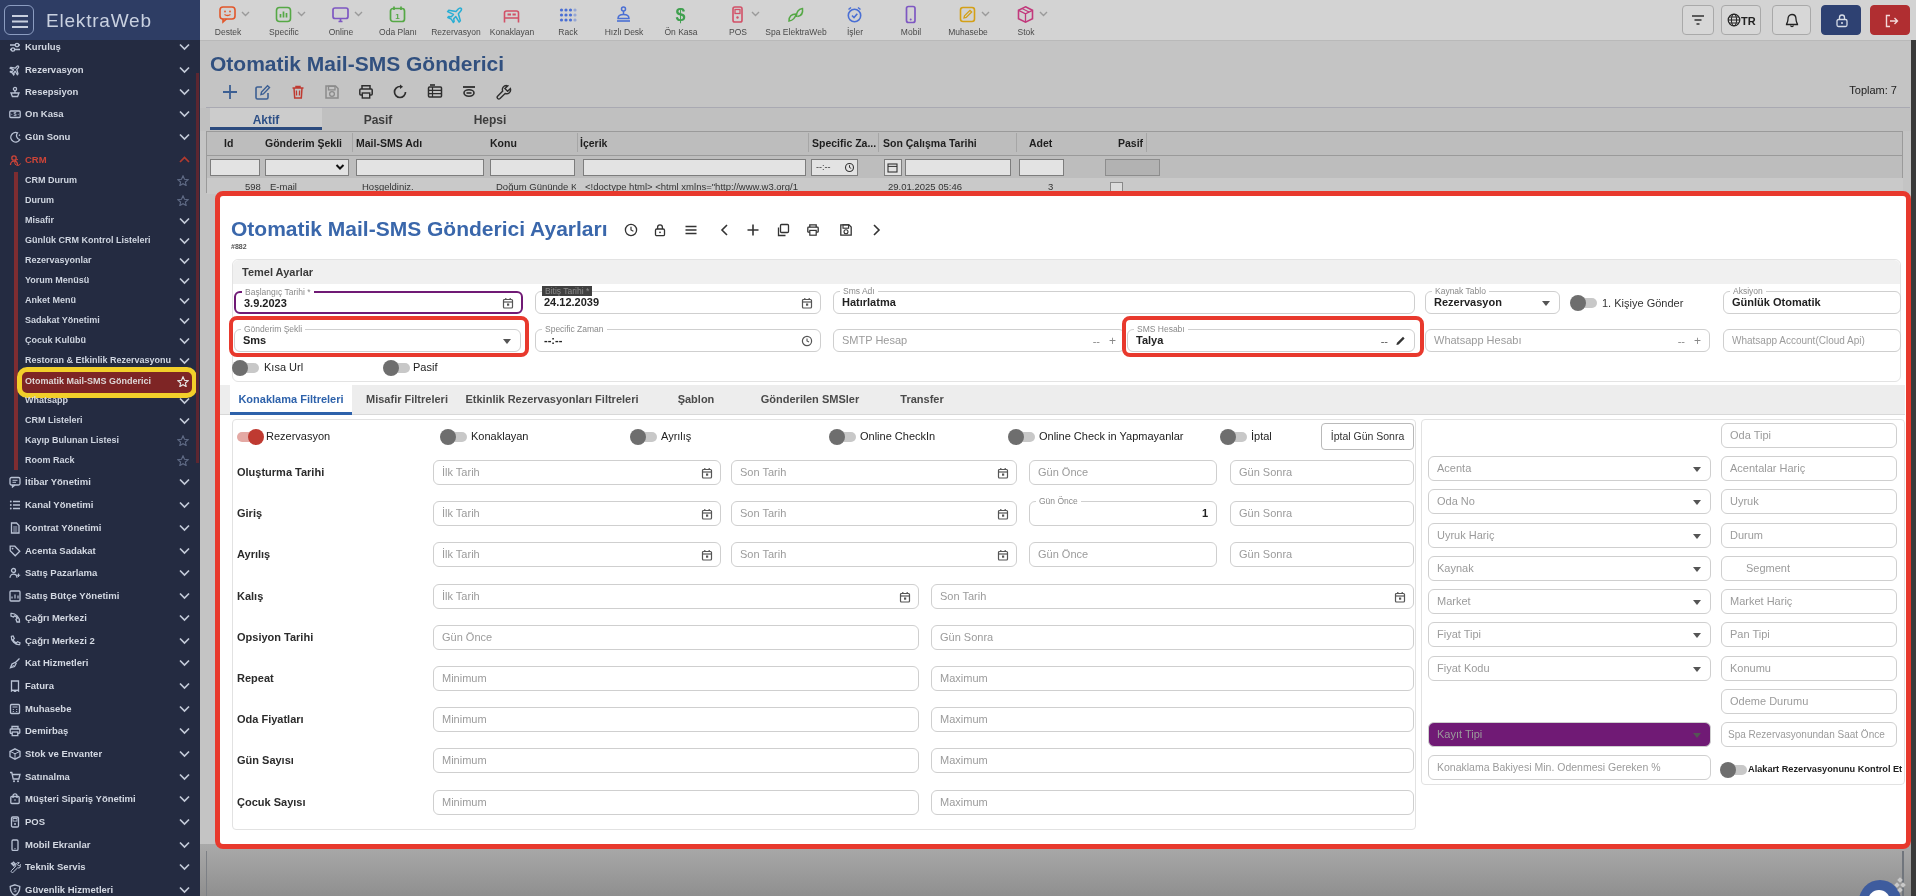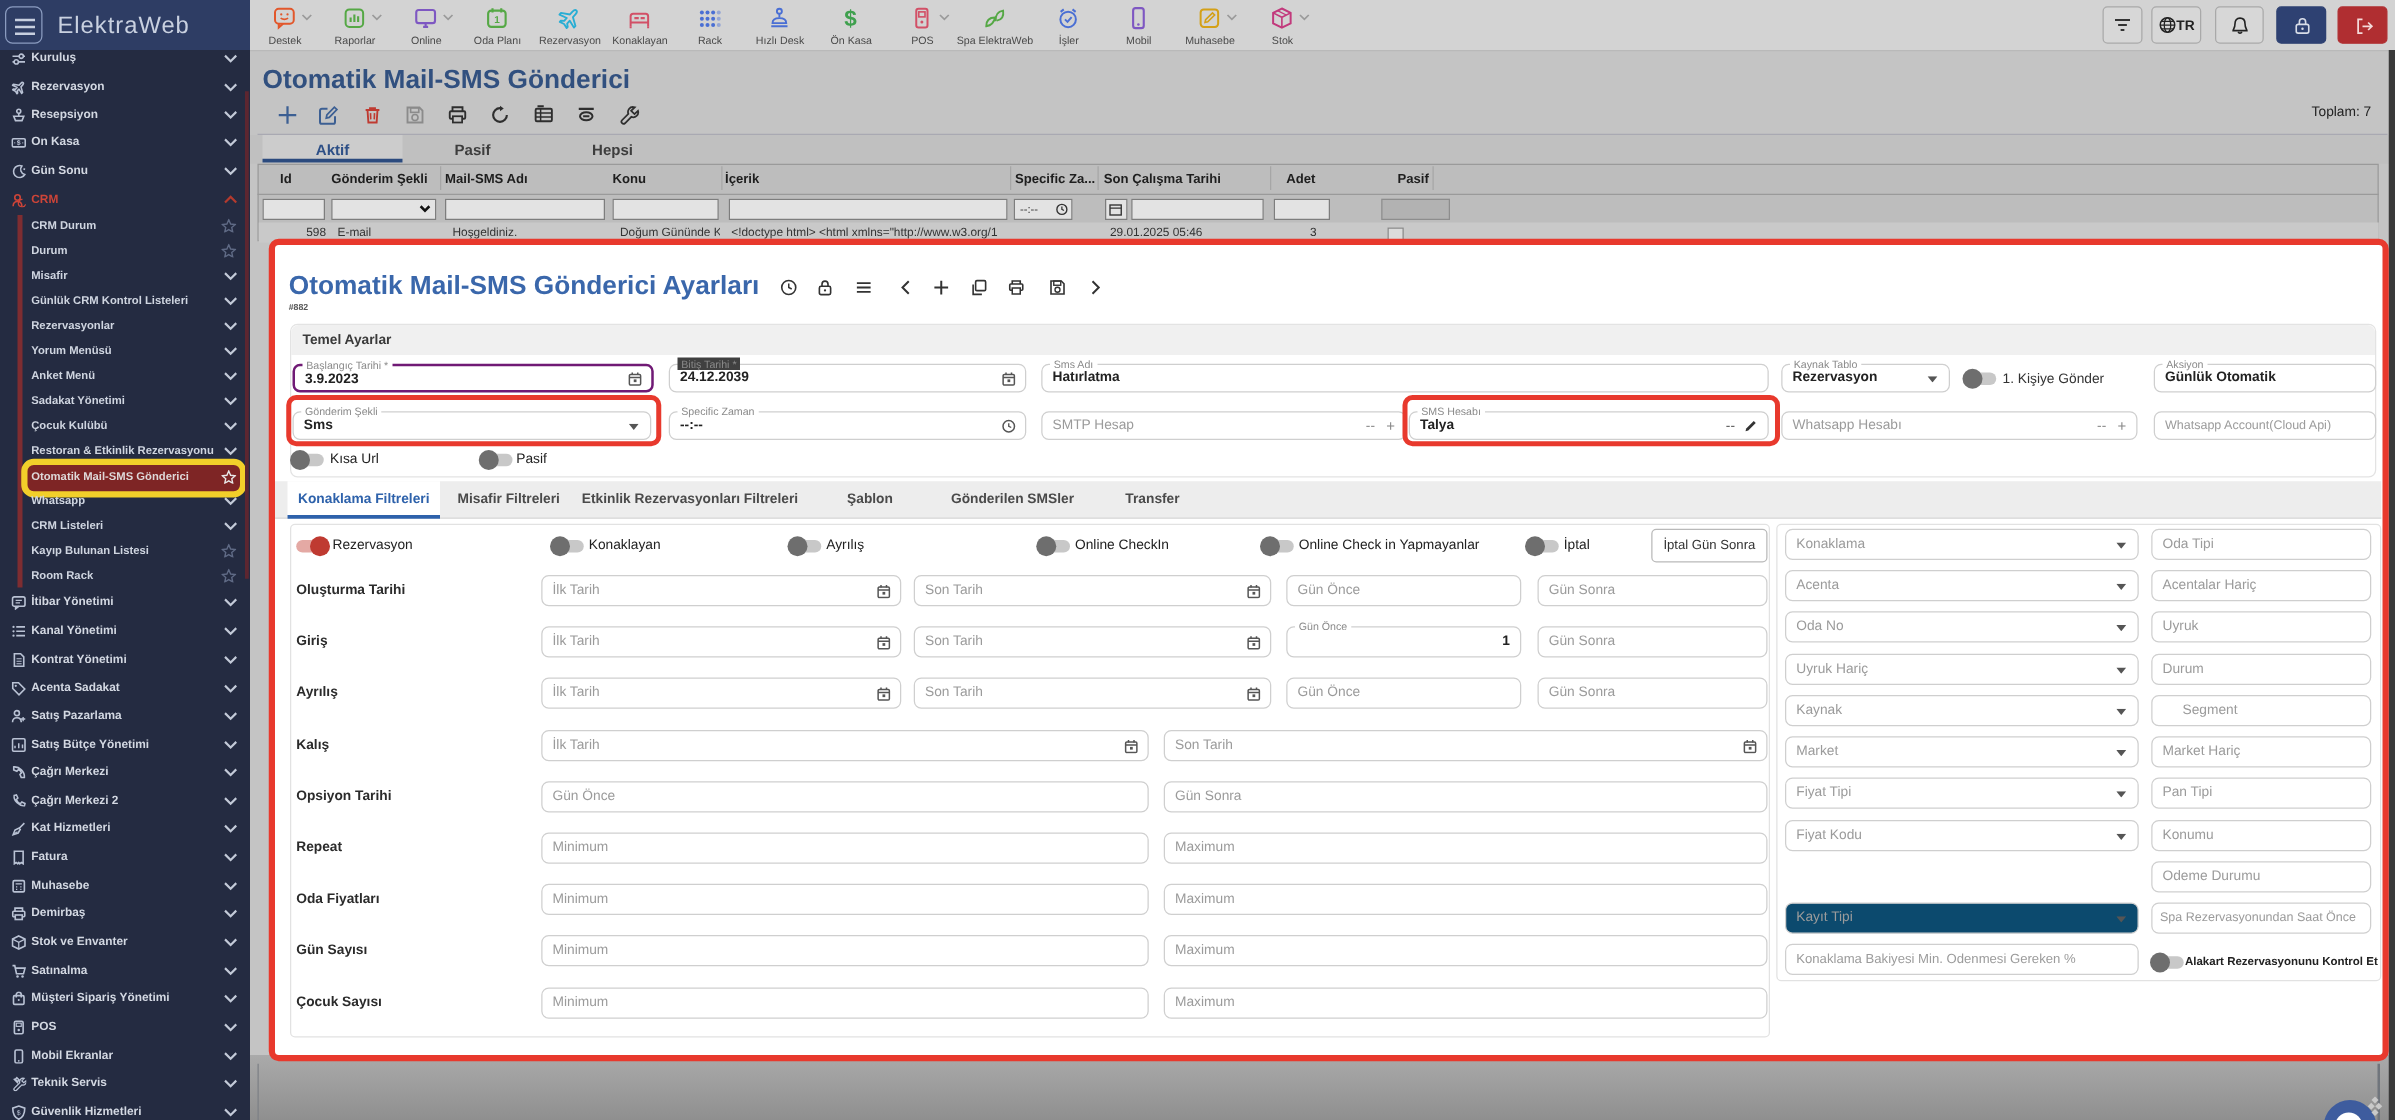--- a/index.html
+++ b/index.html
@@ -562,21 +562,21 @@
       <svg width="9" height="6" viewBox="0 0 9 6" style="">
         <path d="M1 1 L4.5 4.5 L8 1" fill="none" stroke="#9a9a9a" stroke-width="1.4"></path>
       </svg>
     </div>
 <div style="position:absolute;left:274px;top:5px;width:19px;height:19px;">
       <svg width="19" height="19" viewBox="0 0 19 19" style="">
         <rect x="2.5" y="2.5" width="14" height="14" rx="3" fill="none" stroke="#55a845" stroke-width="1.6"></rect>
         <path d="M6.5 12.5 L6.5 9 M9.5 12.5 L9.5 6.5 M12.5 12.5 L12.5 8" stroke="#55a845" stroke-width="1.7"></path>
       </svg>
     </div>
-<div class="tl" style="position:absolute;left:224px;top:27px;width:120px;text-align:center;font-size:8.5px;color:#4a4a4a;">Raporlar</div>
+<div class="tl" style="position:absolute;left:224px;top:27px;width:120px;text-align:center;font-size:8.5px;color:#4a4a4a;">Specific</div>
 <div style="position:absolute;left:297px;top:11px;width:9px;height:6px;">
       <svg width="9" height="6" viewBox="0 0 9 6" style="">
         <path d="M1 1 L4.5 4.5 L8 1" fill="none" stroke="#9a9a9a" stroke-width="1.4"></path>
       </svg>
     </div>
 <div style="position:absolute;left:331px;top:5px;width:19px;height:19px;">
       <svg width="19" height="19" viewBox="0 0 19 19" style="">
         <rect x="2" y="3" width="15" height="10.5" rx="2" fill="none" stroke="#7e57c2" stroke-width="1.7"></rect>
         <path d="M7.5 16.5 L11.5 16.5 M9.5 13.5 L9.5 16.5" stroke="#7e57c2" stroke-width="1.7"></path>
       </svg>
@@ -1088,28 +1088,20 @@
       <span style="position:absolute;left:8px;top:0;line-height:23px;font-size:11px;color:#9b9b9b;white-space:nowrap;">Maximum</span>
     </div>
 <div class="tl" style="position:absolute;left:237px;top:796px;font-size:11px;font-weight:700;color:#2b2b2b;">Çocuk Sayısı</div>
 <div style="position:absolute;left:433px;top:790px;width:486px;height:25px;border:1px solid #cfcfcf;border-radius:6px;background:#fff;">
       <span style="position:absolute;left:8px;top:0;line-height:23px;font-size:11px;color:#9b9b9b;white-space:nowrap;">Minimum</span>
     </div>
 <div style="position:absolute;left:931px;top:790px;width:483px;height:25px;border:1px solid #cfcfcf;border-radius:6px;background:#fff;">
       <span style="position:absolute;left:8px;top:0;line-height:23px;font-size:11px;color:#9b9b9b;white-space:nowrap;">Maximum</span>
     </div>
 <div style="position:absolute;left:1421px;top:419px;width:484px;height:366px;border:1px solid #e2e2e2;border-radius:4px;background:#fff;"></div>
-<div style="position:absolute;left:1428px;top:423px;width:283px;height:25px;border:1px solid #cfcfcf;border-radius:6px;background:#fff;">
-      <span style="position:absolute;left:8px;top:0;line-height:23px;font-size:11px;color:#9b9b9b;white-space:nowrap;">Konaklama</span>
-      <span style="position:absolute;right:9px;top:50%;margin-top:-2px;width:8px;height:5px;">
-        <svg width="8" height="5" viewBox="0 0 8 5" style="">
-          <path d="M0 0 L8 0 L4 5 Z" fill="#555"></path>
-        </svg>
-      </span>
-    </div>
 <div style="position:absolute;left:1721px;top:423px;width:176px;height:25px;border:1px solid #cfcfcf;border-radius:6px;background:#fff;">
       <span style="position:absolute;left:8px;top:0;line-height:23px;font-size:11px;color:#9b9b9b;white-space:nowrap;">Oda Tipi</span>
     </div>
 <div style="position:absolute;left:1428px;top:456px;width:283px;height:25px;border:1px solid #cfcfcf;border-radius:6px;background:#fff;">
       <span style="position:absolute;left:8px;top:0;line-height:23px;font-size:11px;color:#9b9b9b;white-space:nowrap;">Acenta</span>
       <span style="position:absolute;right:9px;top:50%;margin-top:-2px;width:8px;height:5px;">
         <svg width="8" height="5" viewBox="0 0 8 5" style="">
           <path d="M0 0 L8 0 L4 5 Z" fill="#555"></path>
         </svg>
       </span>
@@ -1179,21 +1171,21 @@
           <path d="M0 0 L8 0 L4 5 Z" fill="#555"></path>
         </svg>
       </span>
     </div>
 <div style="position:absolute;left:1721px;top:656px;width:176px;height:25px;border:1px solid #cfcfcf;border-radius:6px;background:#fff;">
       <span style="position:absolute;left:8px;top:0;line-height:23px;font-size:11px;color:#9b9b9b;white-space:nowrap;">Konumu</span>
     </div>
 <div style="position:absolute;left:1721px;top:689px;width:176px;height:25px;border:1px solid #cfcfcf;border-radius:6px;background:#fff;">
       <span style="position:absolute;left:8px;top:0;line-height:23px;font-size:11px;color:#9b9b9b;white-space:nowrap;">Odeme Durumu</span>
     </div>
-<div style="position:absolute;left:1428px;top:722px;width:283px;height:25px;border:1px solid #cfcfcf;border-radius:6px;background:#0c4a6e;">
+<div style="position:absolute;left:1428px;top:722px;width:283px;height:25px;border:1px solid #cfcfcf;border-radius:6px;background:#701a75;">
       <span style="position:absolute;left:8px;top:0;line-height:23px;font-size:11px;color:#9b9b9b;white-space:nowrap;">Kayıt Tipi</span>
       <span style="position:absolute;right:9px;top:50%;margin-top:-2px;width:8px;height:5px;">
         <svg width="8" height="5" viewBox="0 0 8 5" style="">
           <path d="M0 0 L8 0 L4 5 Z" fill="#555"></path>
         </svg>
       </span>
     </div>
 <div style="position:absolute;left:1721px;top:722px;width:176px;height:25px;border:1px solid #cfcfcf;border-radius:6px;background:#fff;">
       <span style="position:absolute;left:6px;top:0;line-height:23px;font-size:10px;color:#9b9b9b;white-space:nowrap;">Spa Rezervasyonundan Saat Önce</span>
     </div>

